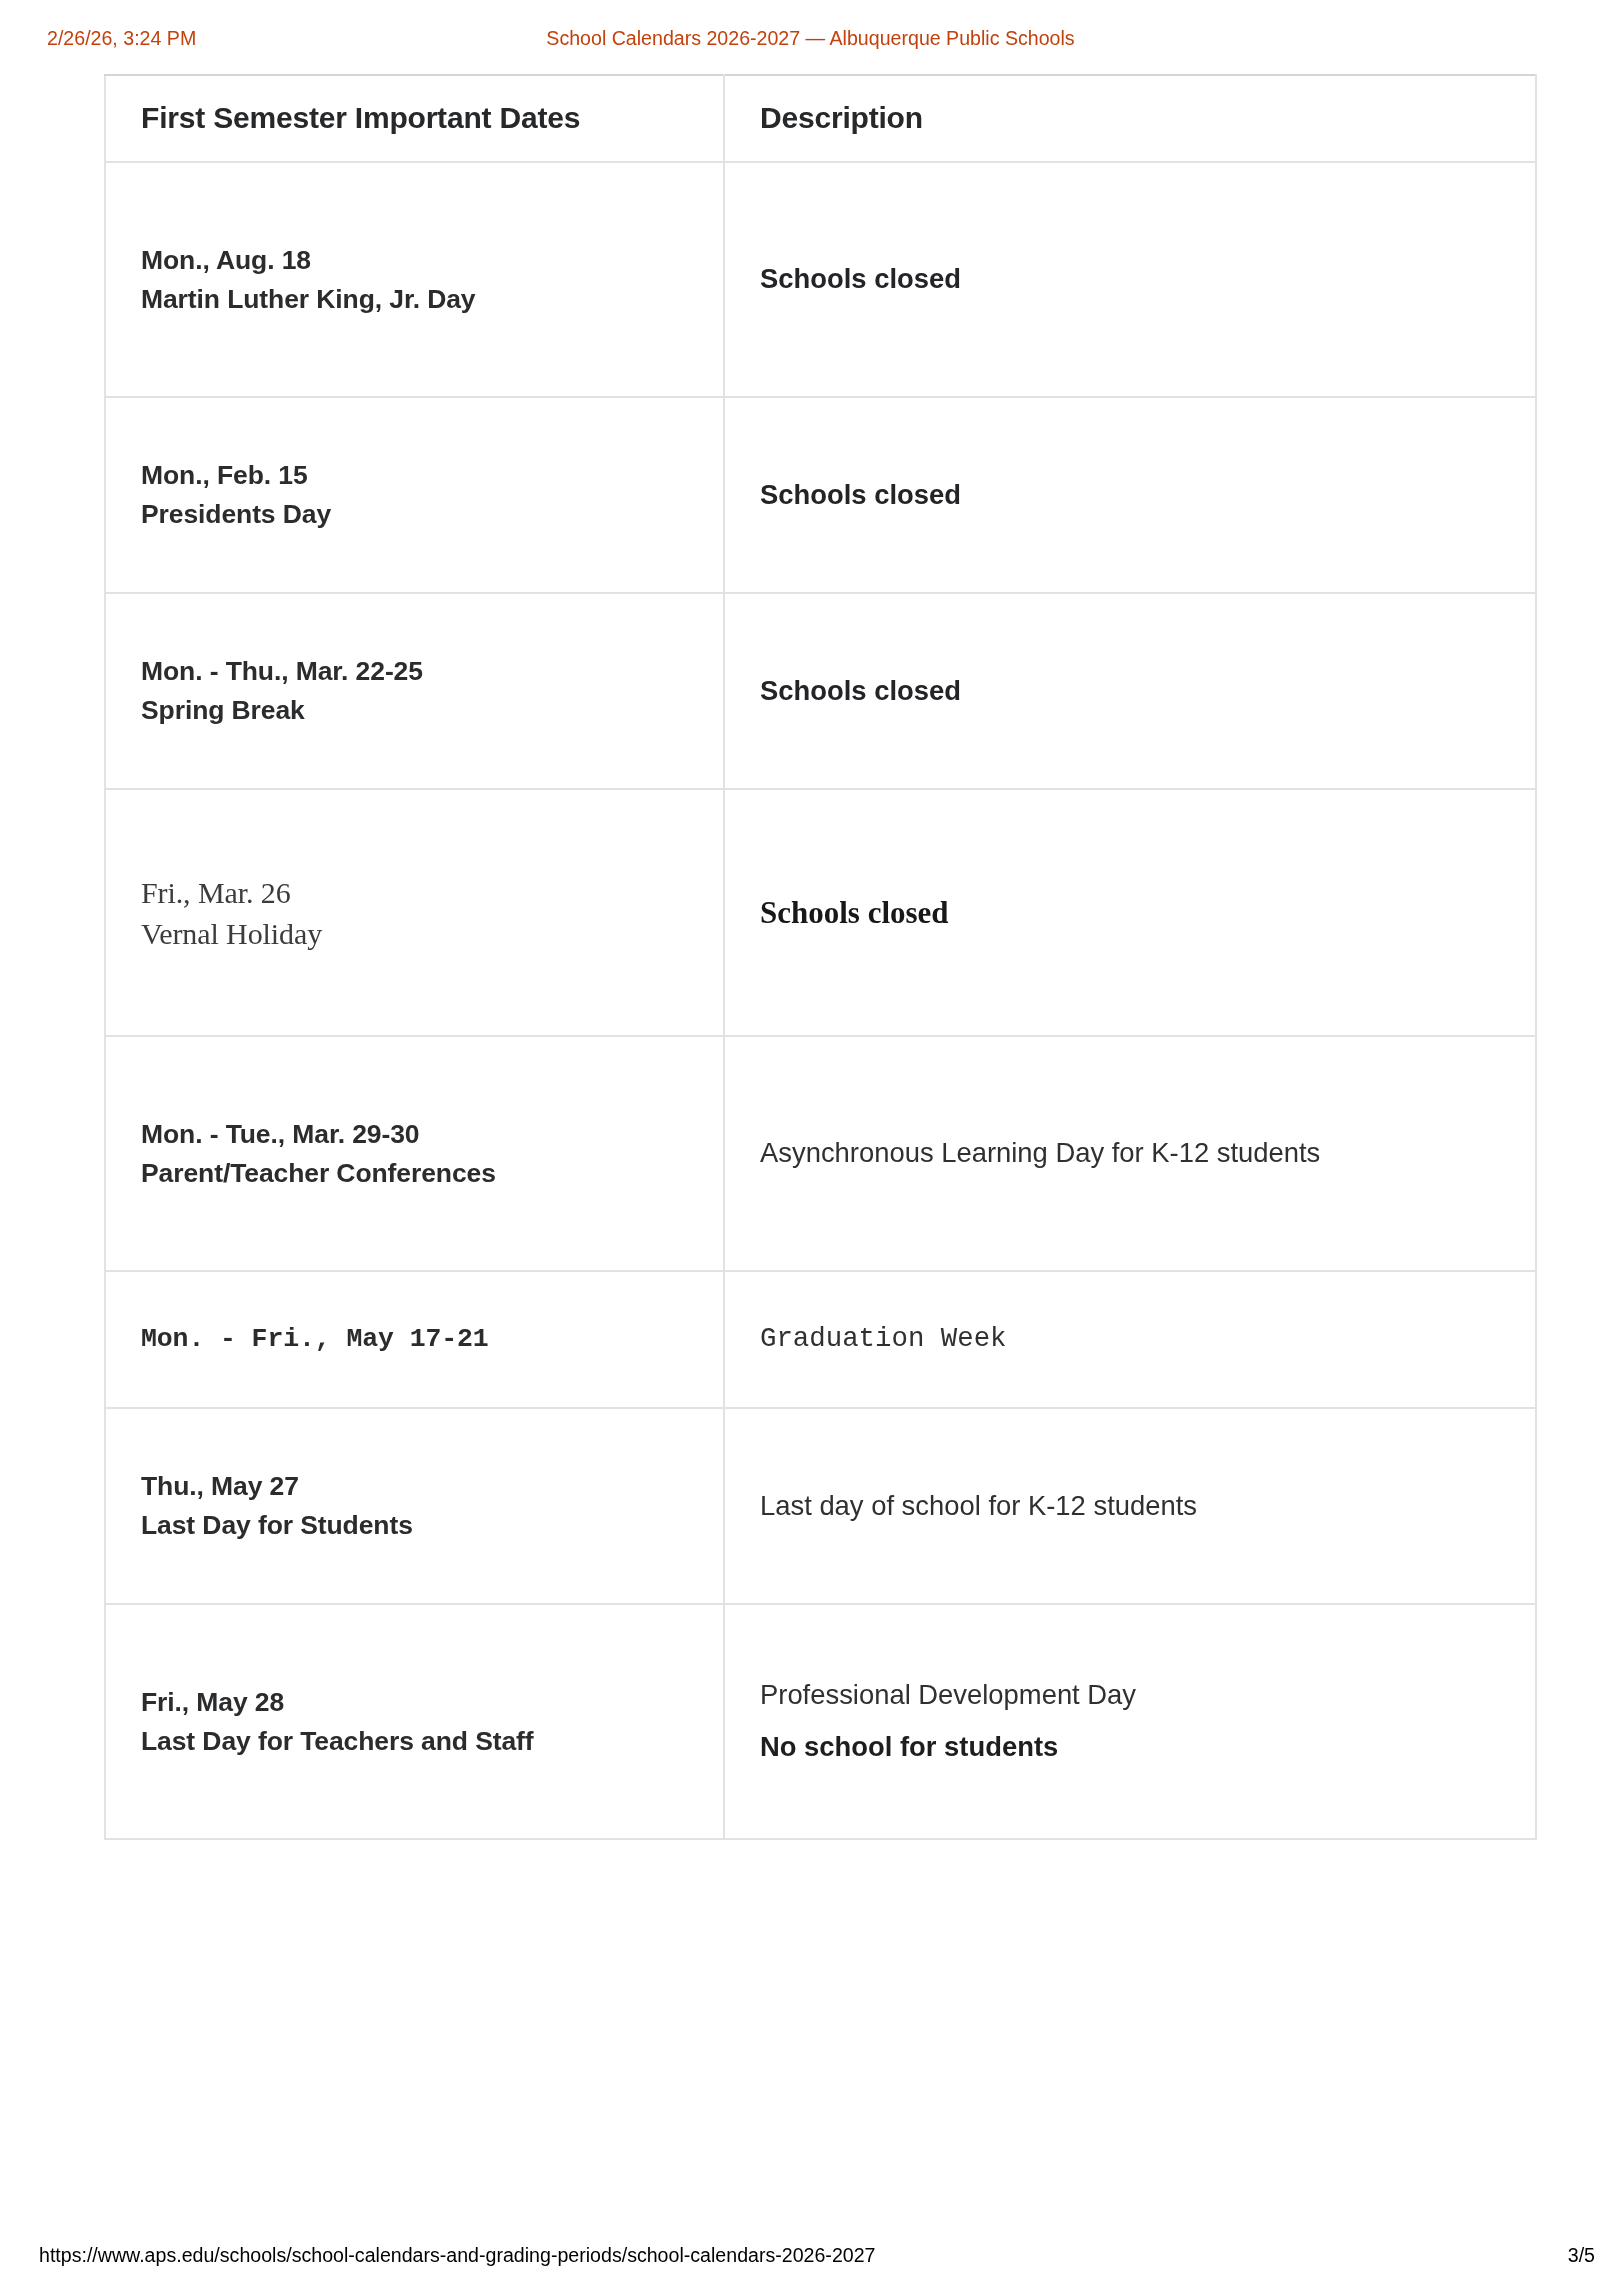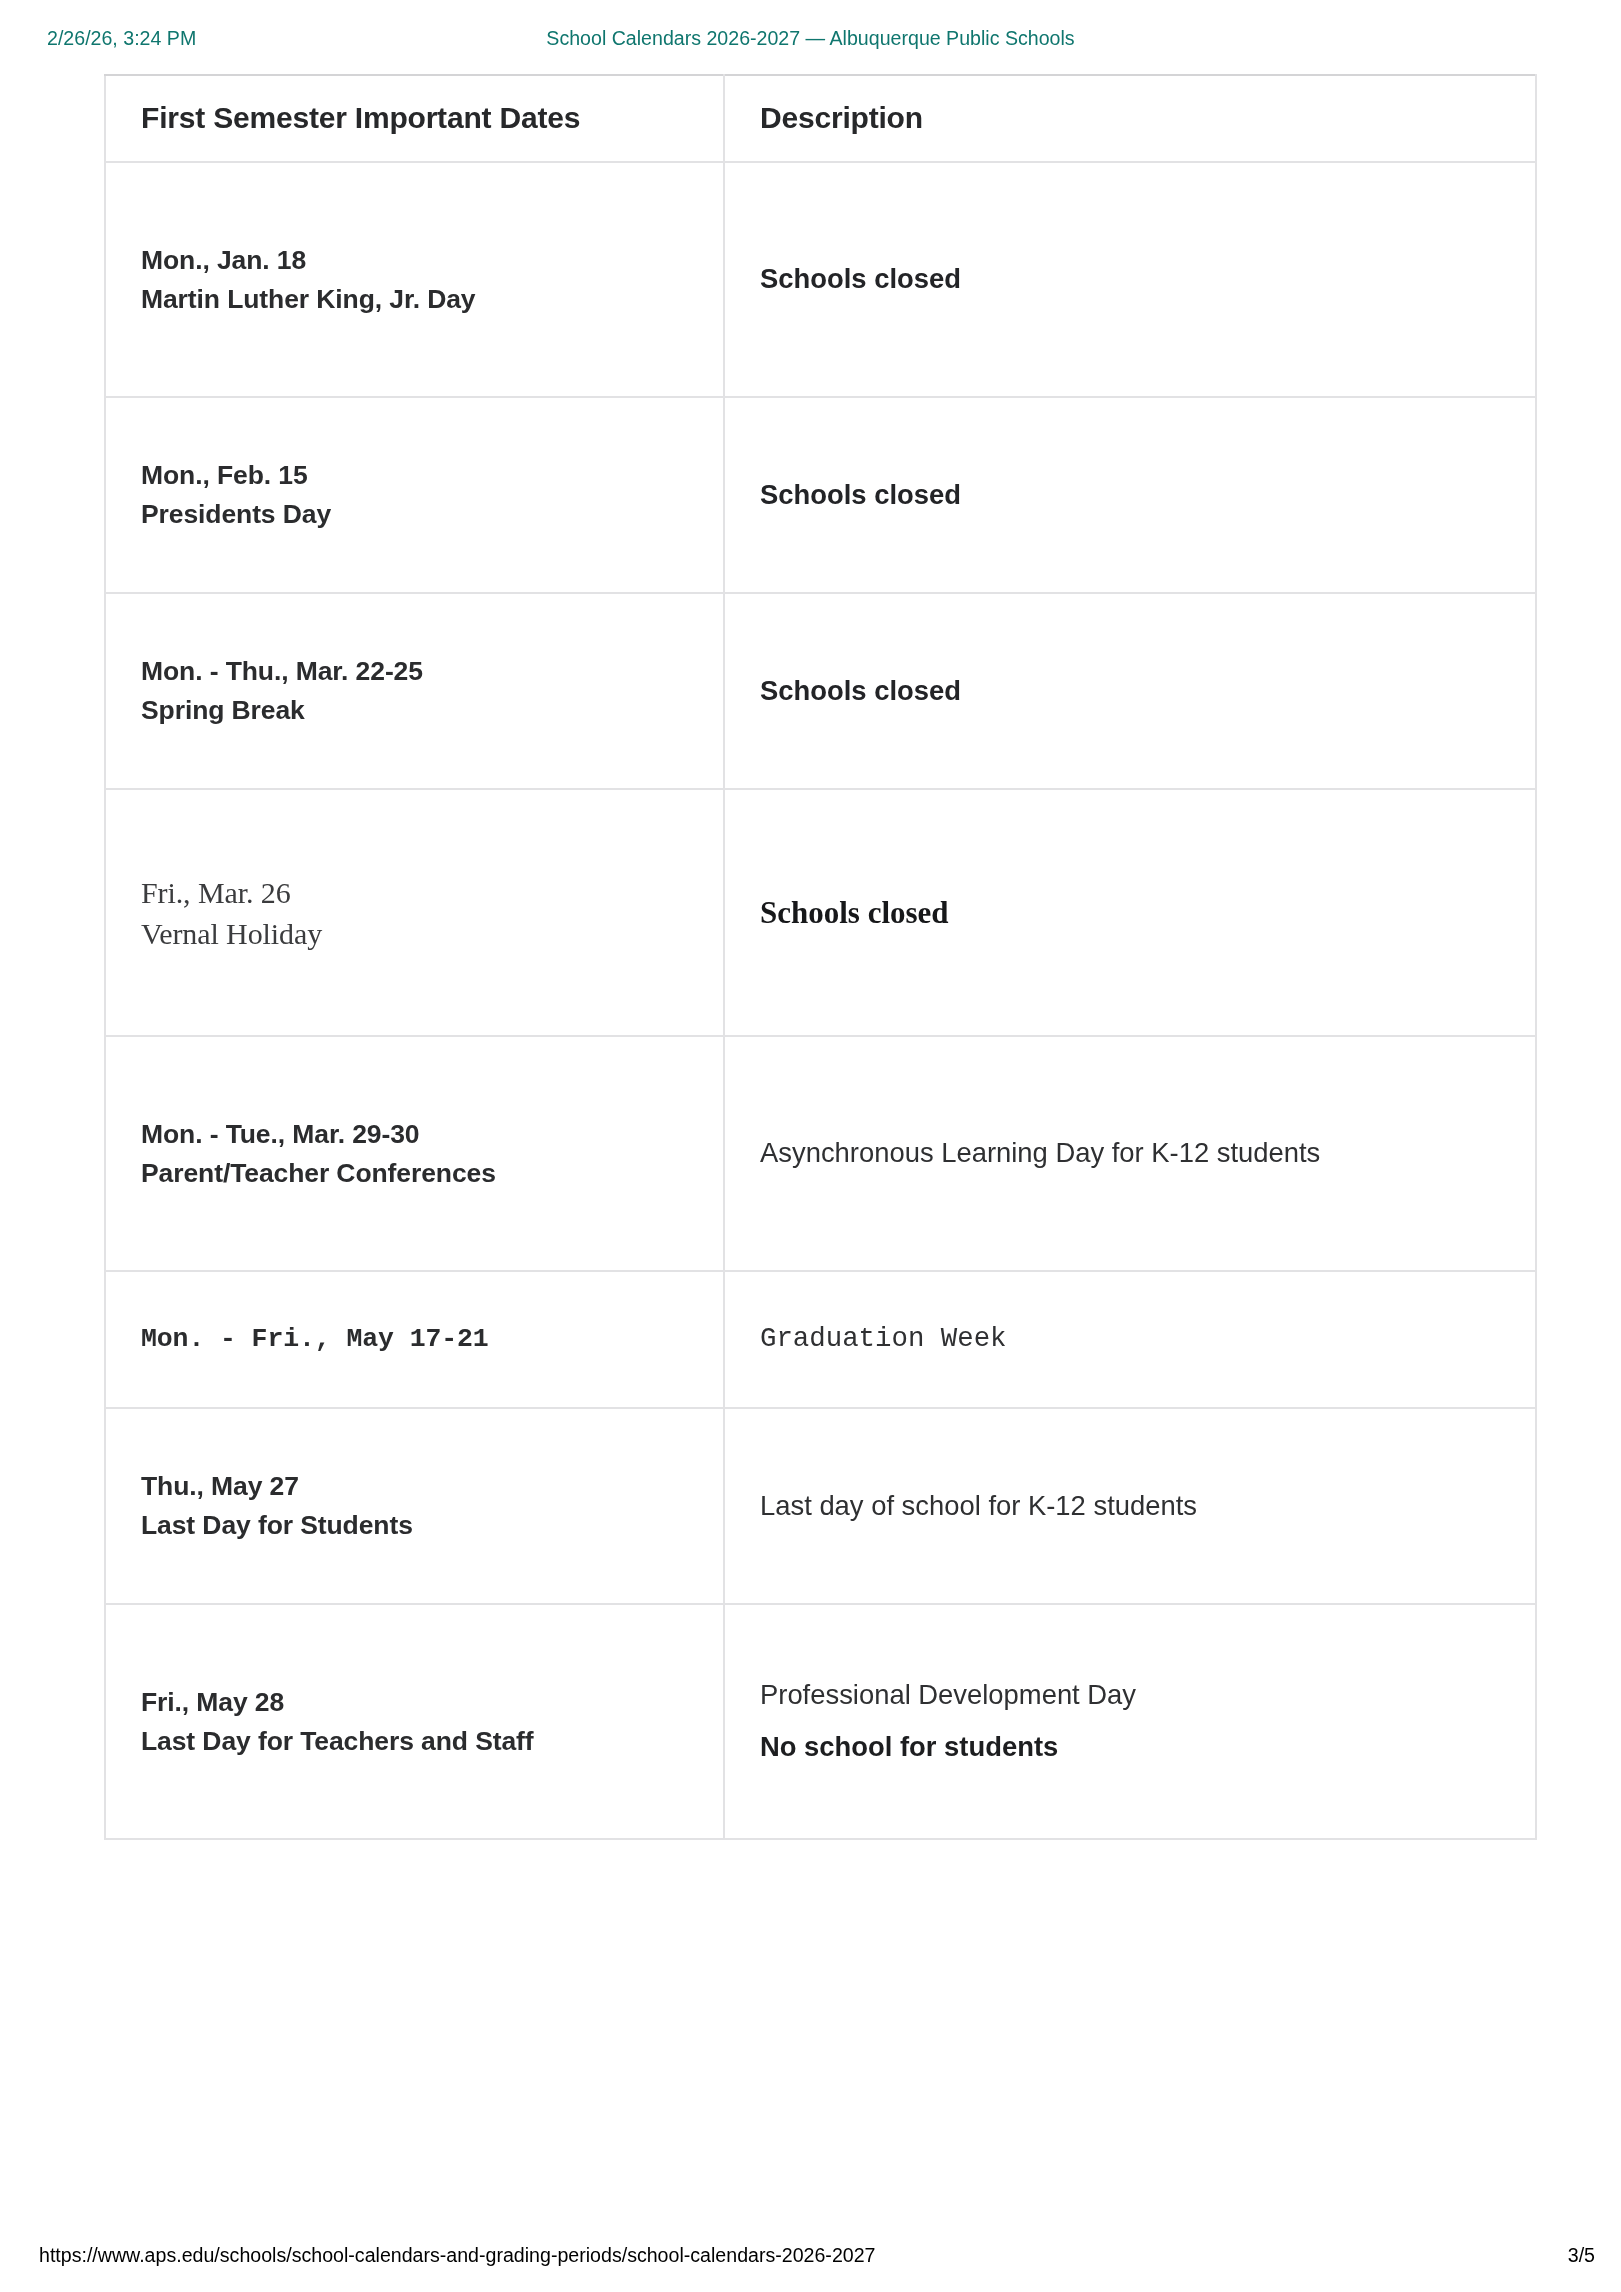--- a/index.html
+++ b/index.html
@@ -17,21 +17,21 @@
   }
 
   
   .print-header {
     position: absolute;
     top: 27.4px;
     left: 0;
     width: 1532px;
     height: 25.5px;
     font-size: 19.6px;
-    color: #0f766e;
+    color: #c2410c;
   }
   .print-header .ph-left {
     position: absolute;
     left: 47px;
     top: 0;
     white-space: nowrap;
   }
   .print-header .ph-center {
     position: absolute;
     left: 0;
@@ -169,21 +169,21 @@
         <td>
           <div class="hdr-text">First Semester Important Dates</div>
         </td>
         <td>
           <div class="hdr-text">Description</div>
         </td>
       </tr>
         <tr class="r-tall">
           <td>
             <div class="date-cell">
-              <span class="date-line">Mon., Jan. 18</span>
+              <span class="date-line">Mon., Aug. 18</span>
               <span class="date-line">Martin Luther King, Jr. Day</span>
             </div>
           </td>
           <td>
             <div class="desc-cell bold">
               <div class="desc-line">Schools closed</div>
             </div>
           </td>
         </tr>
         <tr class="r-med">

